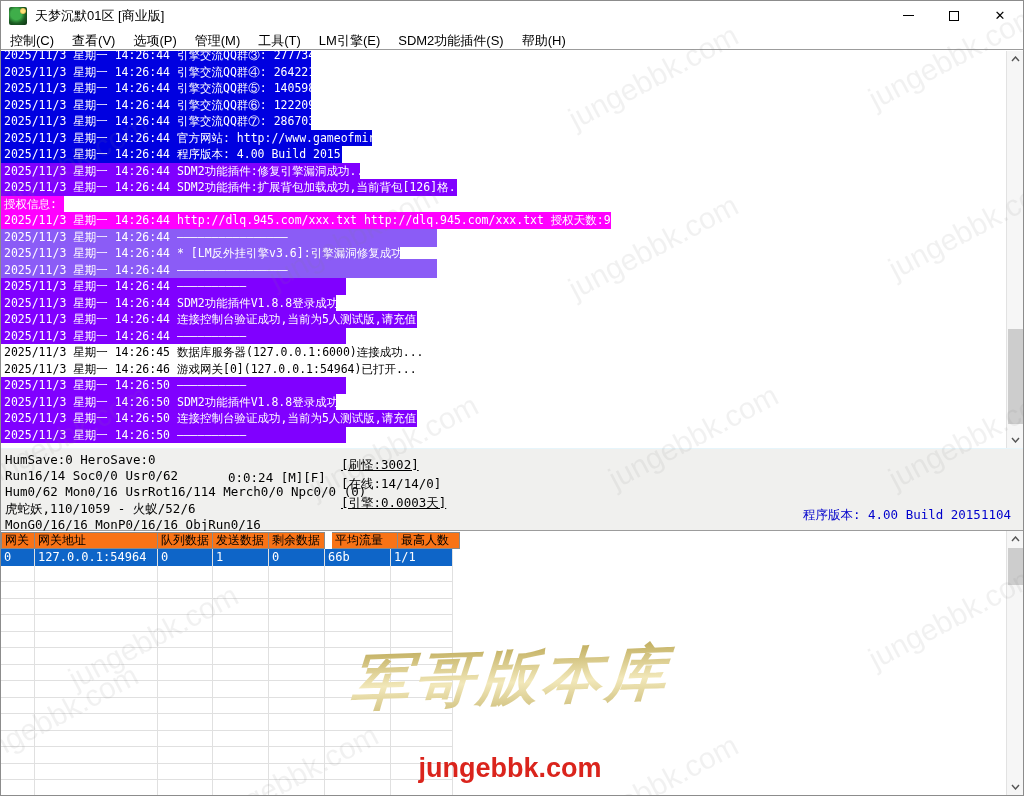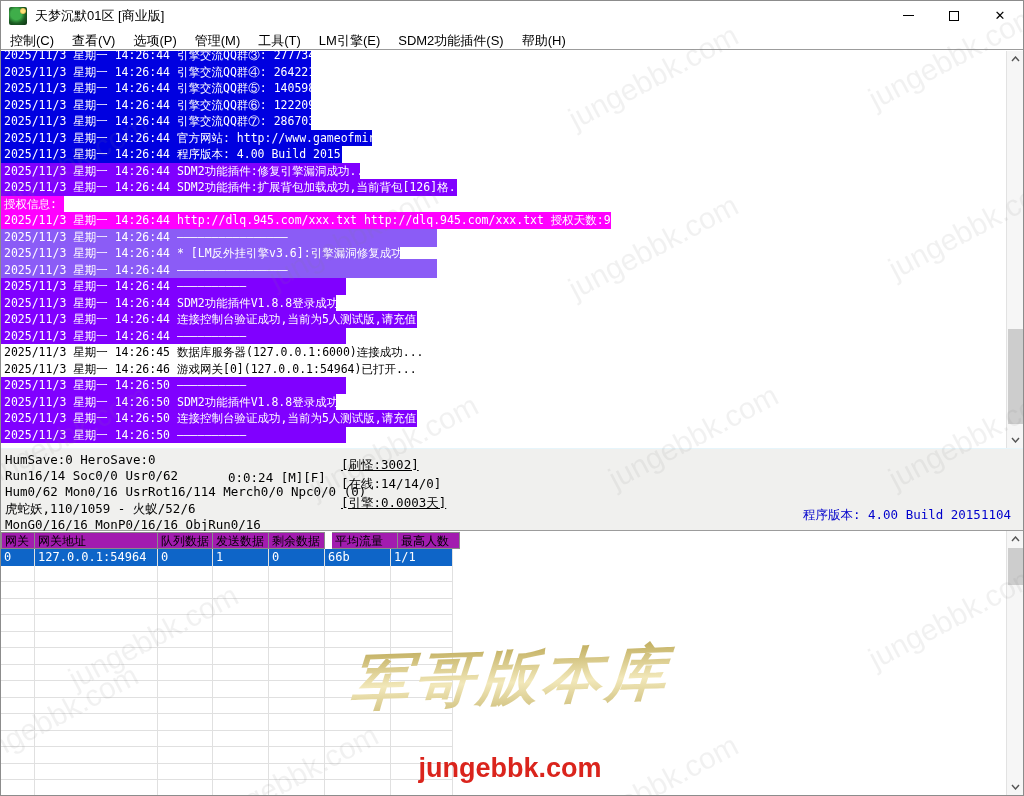--- a/index.html
+++ b/index.html
@@ -50,22 +50,22 @@
   .status-left { position:absolute; left:4px; top:3px; line-height:16.2px; white-space:pre; }
   .status-timer { position:absolute; left:227px; top:21px; }
   .status-counter { position:absolute; left:340px; white-space:nowrap; }
   .status-counter.u { text-decoration:underline; }
   .status-version { position:absolute; right:12px; bottom:6px; color:#0000cc; }
 
   
   .tablearea { position:absolute; left:1px; top:531px; right:1px; bottom:1px; background:#fff; overflow:hidden; }
   .gw-header { position:absolute; left:0; top:1px; height:17px; display:flex;
                font-family:"DejaVu Sans Mono","Liberation Mono",monospace; font-size:12px; }
-  .gw-hcell { height:17px; line-height:16px; padding-left:3px; background:#a21caf; color:#000;
-              border:1px solid #8a8a8a; border-left:none; overflow:hidden; white-space:nowrap; }
+  .gw-hcell { height:17px; line-height:16px; padding-left:3px; background:#f97316; color:#000;
+              border:1px solid #8a8a8a; border-left:none; overflow:hidden; white-space:nowrap;font-family:Liberation Mono, monospace; }
   .gw-hcell:first-child { border-left:1px solid #8a8a8a; }
   .gw-row { position:absolute; left:0; top:18px; height:17px; display:flex;
             font-family:"DejaVu Sans Mono","Liberation Mono",monospace; font-size:12px; }
   .gw-cell { height:17px; line-height:17px; padding-left:3px; background:#0e65c8; color:#fff;
              border-right:1px solid #0b54a6; overflow:hidden; white-space:nowrap; }
   .gw-grid { position:absolute; left:0; top:35px; width:452px; bottom:0;
              background:repeating-linear-gradient(to bottom, transparent 0 15.5px, #e0e0e0 15.5px 16.5px); }
   .gw-vline { position:absolute; top:18px; bottom:0; width:1px; background:#e0e0e0; }
 
   

